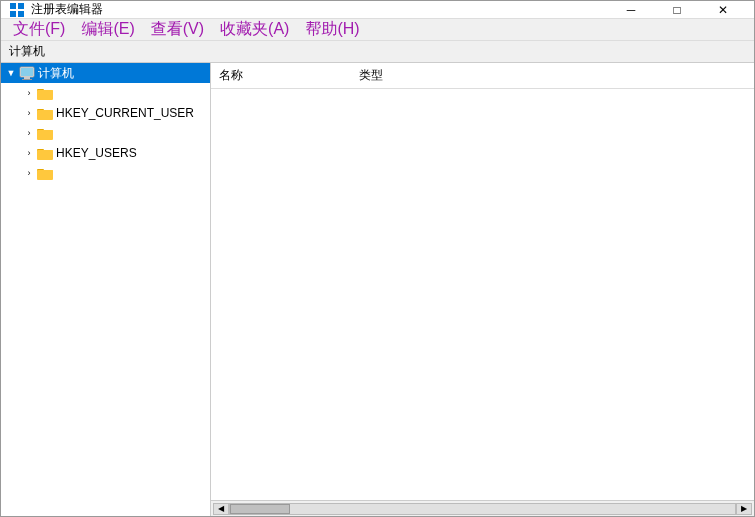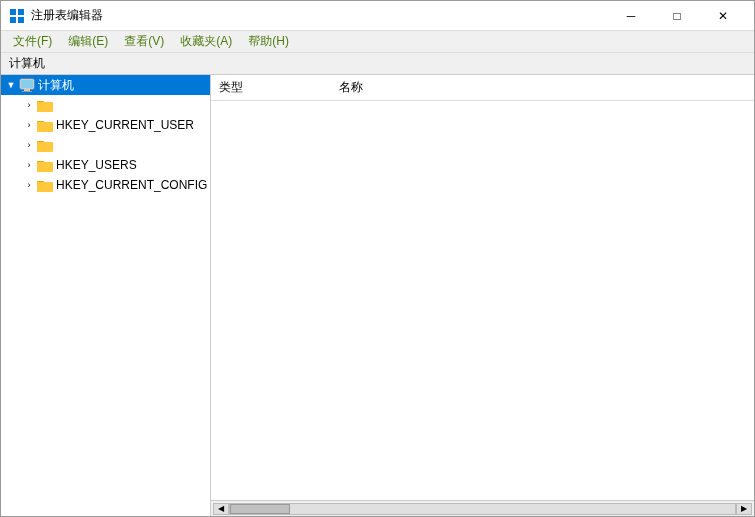--- a/index.html
+++ b/index.html
@@ -20,21 +20,21 @@
     .window {
       width: 755px;
       height: 517px;
       background: #f0f0f0;
       border: 1px solid #999;
       display: flex;
       flex-direction: column;
     }
 
     .title-bar {
-      height: 30px;
+      height: 18px;
       background: #fff;
       display: flex;
       align-items: center;
       padding: 0 8px;
       border-bottom: 1px solid #ddd;
       user-select: none;
     }
 
     .title-bar-icon {
       width: 16px;
@@ -72,22 +72,22 @@
       background: #f0f0f0;
       display: flex;
       align-items: center;
       padding: 0 4px;
       border-bottom: 1px solid #ddd;
     }
 
     .menu-item {
       padding: 0 8px;
       cursor: pointer;
-      font-size: 12px;
-      color: #4d7c0f;
+      font-size: 16px;
+      color: #a21caf;
     }
 
     .breadcrumb-bar {
       height: 22px;
       background: #f0f0f0;
       display: flex;
       align-items: center;
       padding: 0 8px;
       border-bottom: 1px solid #ccc;
       font-size: 12px;
@@ -351,30 +351,29 @@
 
         <div class="tree-item">
           <div class="tree-expand">›</div>
           <div class="folder-icon">
             <svg width="16" height="14" viewBox="0 0 16 14">
               <rect x="0" y="4" width="16" height="10" rx="1" fill="#ffc83d"></rect>
               <rect x="0" y="3" width="7" height="3" rx="1" fill="#e6a800"></rect>
               <rect x="0" y="4" width="16" height="9" rx="1" fill="#ffc83d"></rect>
             </svg>
           </div>
-          <span class="tree-label">HKEY_CURRENT_CONFIG</span>
         </div>
 
       </div>
     </div>
 
     <div class="detail-panel">
       <div class="detail-header">
+        <div class="detail-col detail-col-name">名称</div>
         <div class="detail-col detail-col-type">类型</div>
-        <div class="detail-col detail-col-name">名称</div>
       </div>
       <div class="detail-body">
         
       </div>
 
       <div class="scrollbar-bottom">
         <div class="scrollbar-btn">◀</div>
         <div class="scrollbar-track">
           <div class="scrollbar-thumb"></div>
         </div>

